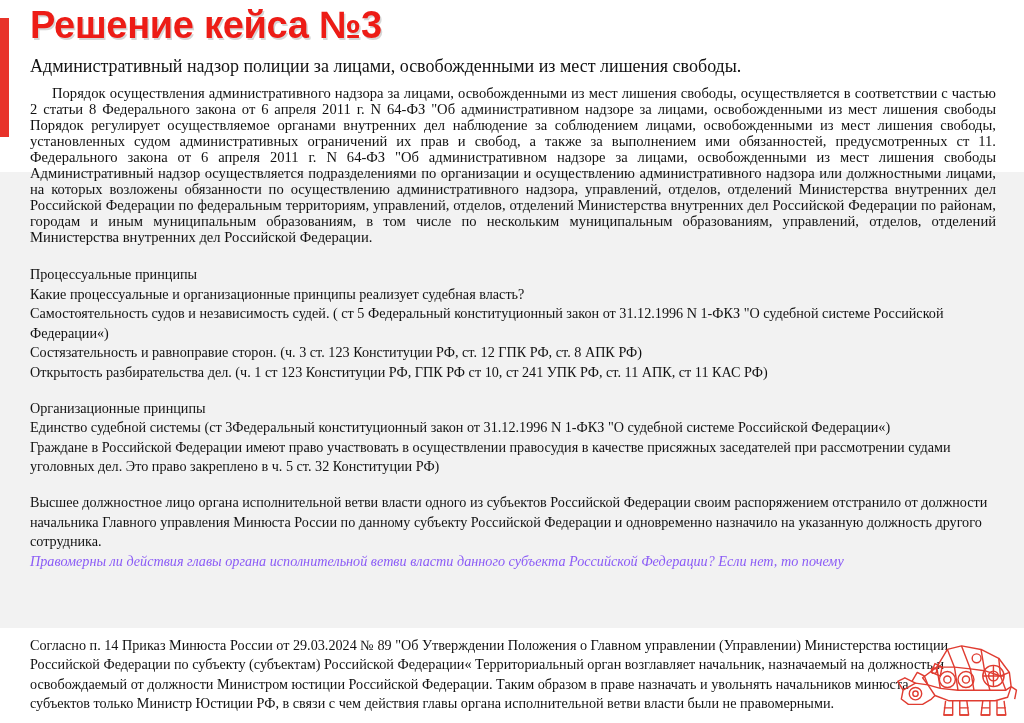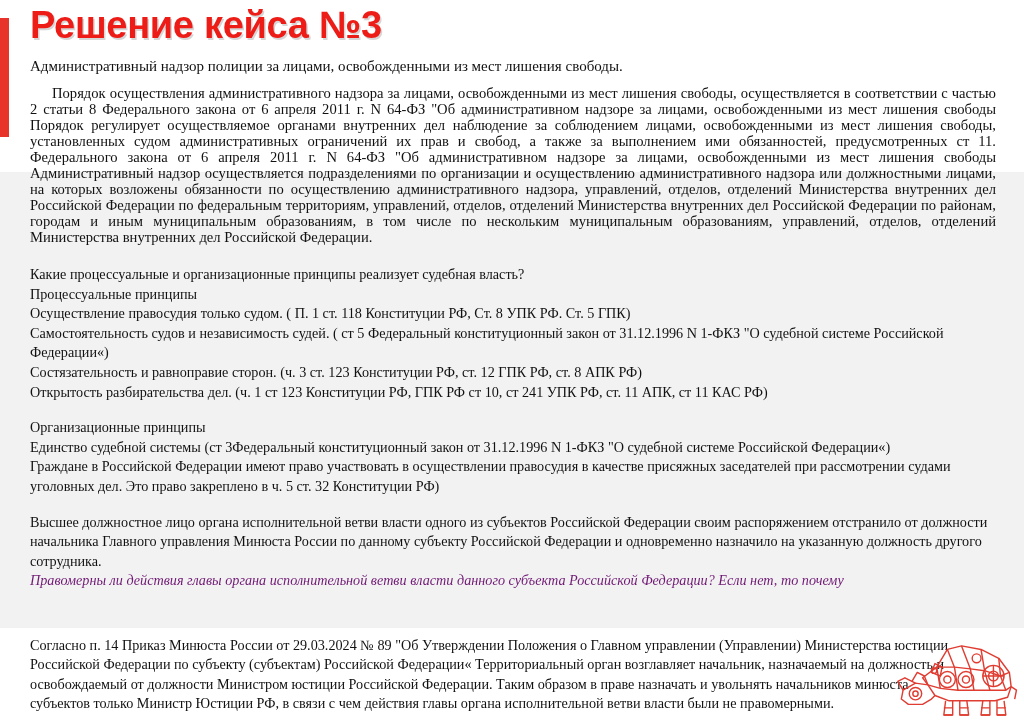--- a/index.html
+++ b/index.html
@@ -69,21 +69,21 @@
   
   .body-area {
     position: absolute;
     left: 30px;
     top: 58px;
     width: 966px;
   }
 
   p.lead {
     margin: 0;
-    font-size: 15px;
+    font-size: 18px;
     line-height: 17px;
     color: #111111;
     text-align: left;
   }
 
   p.just {
     margin: 0;
     font-size: 14.6px;
     line-height: 16px;
     color: #111111;
@@ -112,21 +112,21 @@
     font-size: 14.2px;
     line-height: 19.6px;
     color: #111111;
     text-align: left;
   }
 
   p.flow-italic {
     margin: 0;
     font-size: 14.2px;
     line-height: 19.6px;
-    color: #701a75;
+    color: #8b5cf6;
     font-style: italic;
     text-align: left;
   }
 
   
   .bottom-area {
     position: absolute;
     left: 30px;
     top: 636px;
     width: 926px;
@@ -166,26 +166,25 @@
     <div class="body-area">
 
       <p class="lead">Административный надзор полиции за лицами, освобожденными из мест лишения свободы.</p>
 
       <div class="spacer-sm"></div>
 
       <p class="just">Порядок осуществления административного надзора за лицами, освобожденными из мест лишения свободы, осуществляется в соответствии с частью 2 статьи 8 Федерального закона от 6 апреля 2011 г. N 64-ФЗ "Об административном надзоре за лицами, освобожденными из мест лишения свободы Порядок регулирует осуществляемое органами внутренних дел наблюдение за соблюдением лицами, освобожденными из мест лишения свободы, установленных судом административных ограничений их прав и свобод, а также за выполнением ими обязанностей, предусмотренных ст 11. Федерального закона от 6 апреля 2011 г. N 64-ФЗ "Об административном надзоре за лицами, освобожденными из мест лишения свободы Административный надзор осуществляется подразделениями по организации и осуществлению административного надзора или должностными лицами, на которых возложены обязанности по осуществлению административного надзора, управлений, отделов, отделений Министерства внутренних дел Российской Федерации по федеральным территориям, управлений, отделов, отделений Министерства внутренних дел Российской Федерации по районам, городам и иным муниципальным образованиям, в том числе по нескольким муниципальным образованиям, управлений, отделов, отделений Министерства внутренних дел Российской Федерации.</p>
 
       <div class="spacer-lg"></div>
 
+      <p class="flow">Процессуальные принципы</p>
+
       <p class="flow">Какие процессуальные и организационные принципы реализует судебная власть?</p>
 
-      <p class="flow">Процессуальные принципы</p>
-
       <ul class="line-list">
-        <li>Осуществление правосудия только судом. ( П. 1 ст. 118 Конституции РФ, Ст. 8 УПК РФ. Ст. 5 ГПК)</li>
         <li>Самостоятельность судов и независимость судей. ( ст 5 Федеральный конституционный закон от 31.12.1996 N 1-ФКЗ "О судебной системе Российской Федерации«)</li>
         <li>Состязательность и равноправие сторон. (ч. 3 ст. 123 Конституции РФ, ст. 12 ГПК РФ, ст. 8 АПК РФ)</li>
         <li>Открытость разбирательства дел. (ч. 1 ст 123 Конституции РФ,  ГПК РФ ст 10, ст 241 УПК РФ, ст. 11 АПК, ст 11 КАС РФ)</li>
       </ul>
 
       <div class="spacer-md"></div>
 
       <p class="flow">Организационные принципы</p>
 
       <ul class="line-list">

